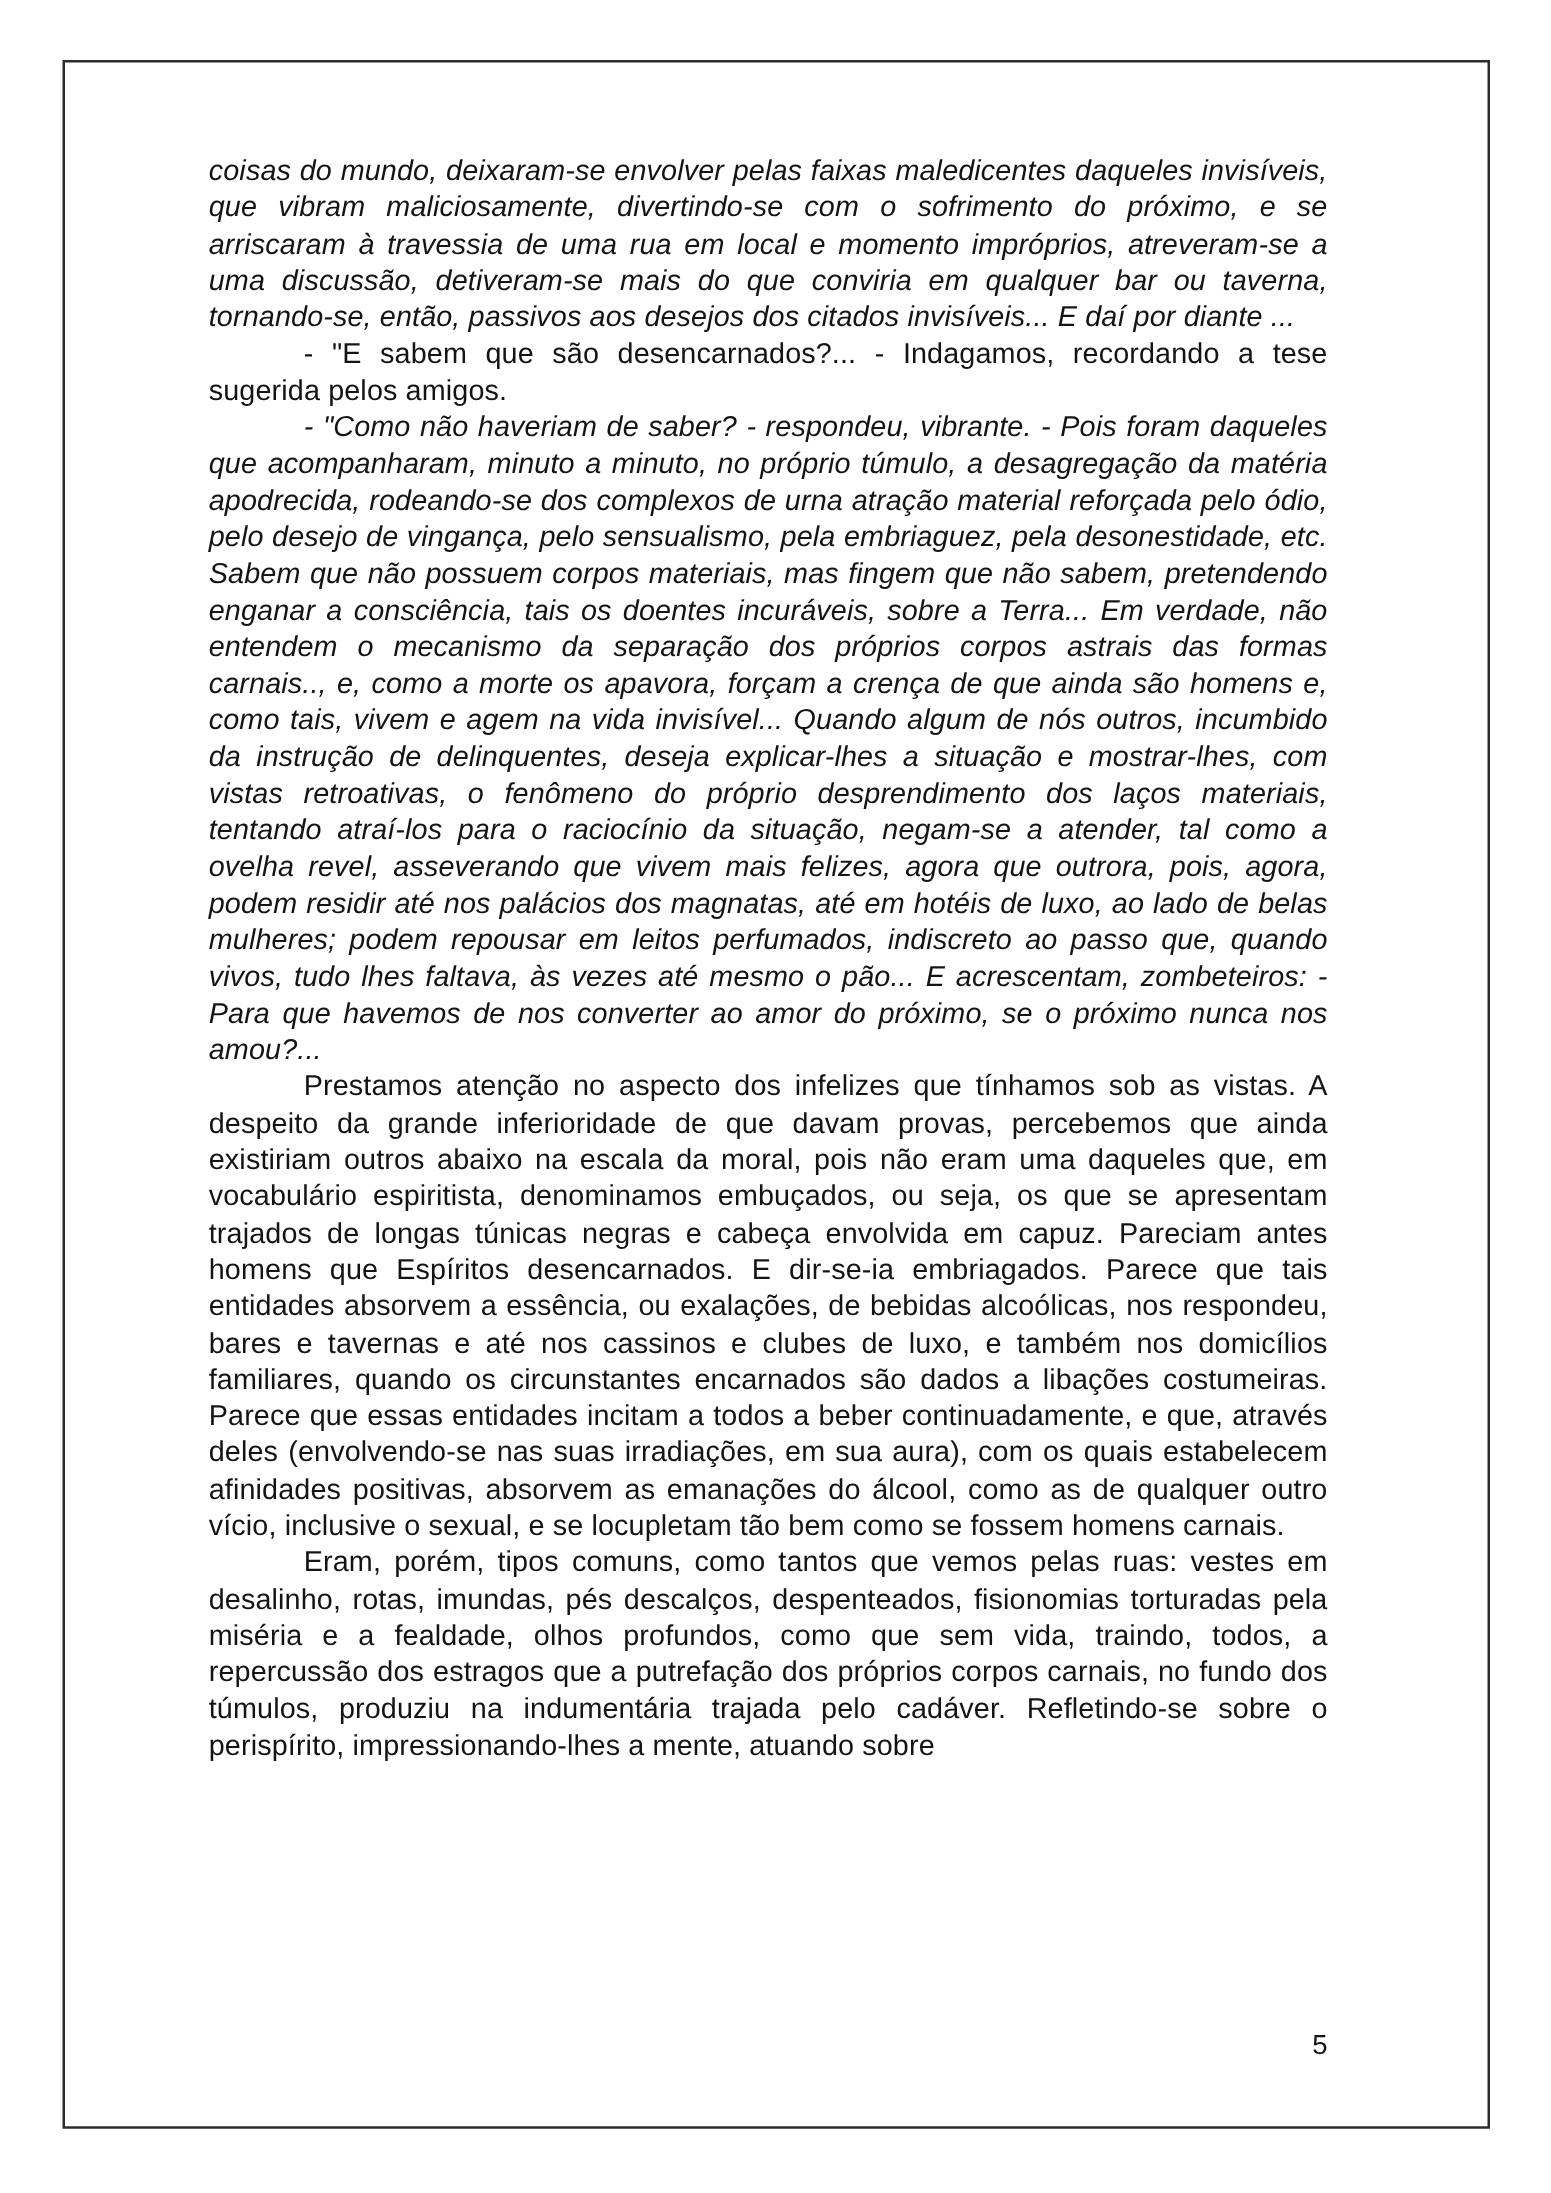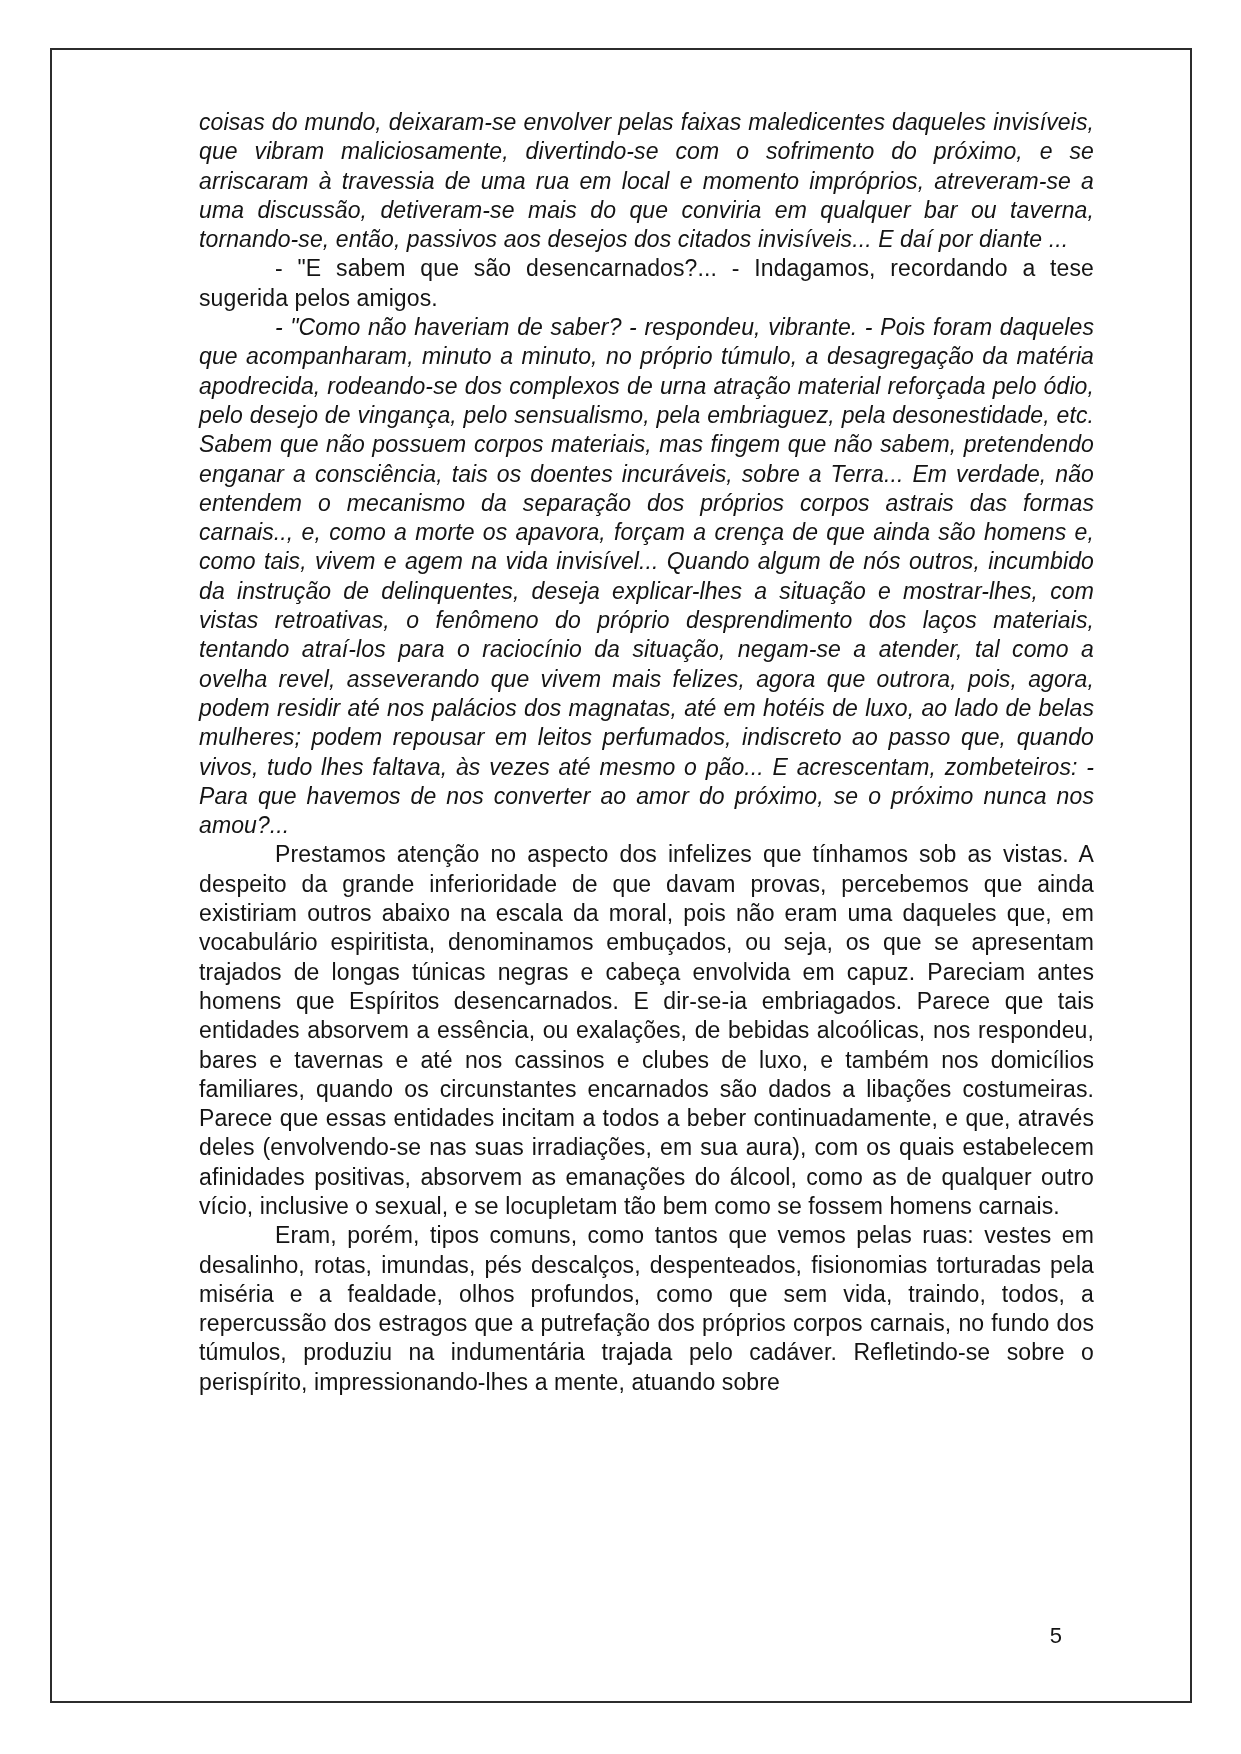--- a/index.html
+++ b/index.html
@@ -21,27 +21,26 @@
     left: 50px;
     top: 48px;
     width: 1142px;
     height: 1655px;
     border: 2px solid #2c2c2c;
     box-sizing: border-box;
   }
   .text-column {
     position: absolute;
     left: 167px;
-    top: 108px;
+    top: 122px;
     width: 895px;
     font-size: 23px;
     line-height: 29.3px;
     text-align: justify;
     letter-spacing: 0.1px;
-    margin-left: 32px;
   }
   .text-column p {
     margin: 0;
     padding: 0;
   }
   .para-italic {
     font-style: italic;
   }
   .para-indent {
     text-indent: 76px;

